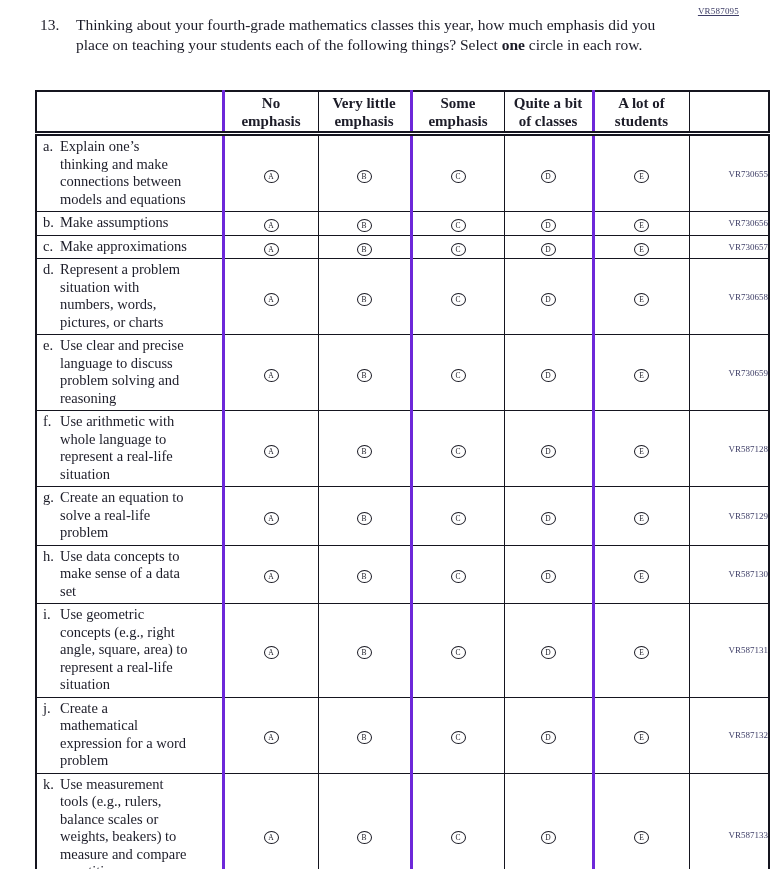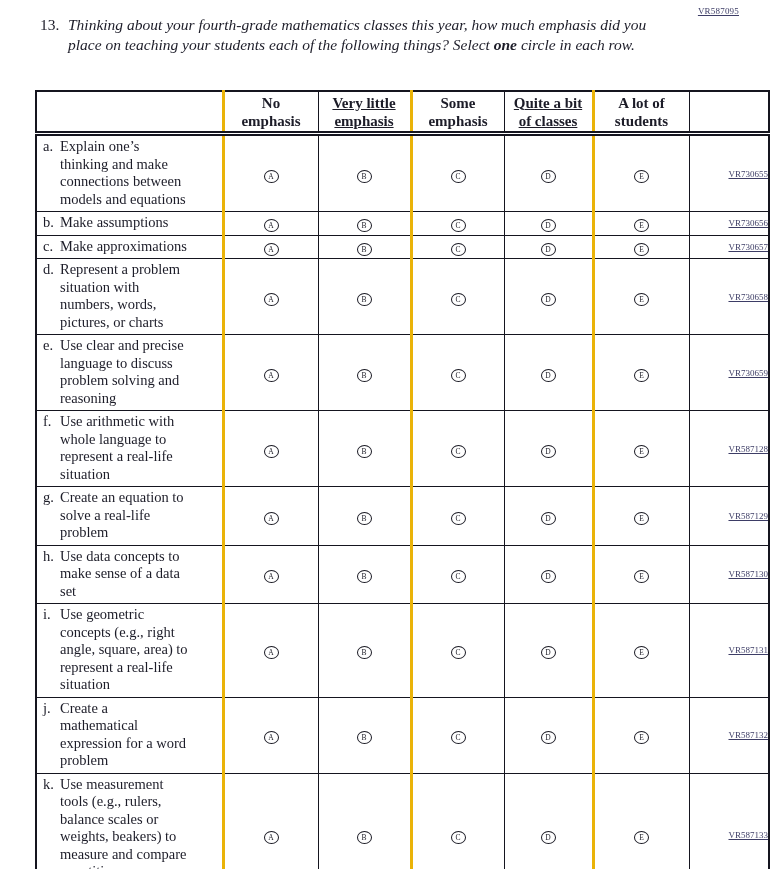--- a/index.html
+++ b/index.html
@@ -10,21 +10,21 @@
     overflow:hidden;
   }
   .form-code{
     position:absolute;top:6px;right:33px;
     font-size:9px;letter-spacing:.2px;color:#3d3d66;
     font-family:"Liberation Serif",serif;
     text-decoration:underline;
   }
   .question{position:absolute;left:40px;top:15px;width:622px;font-size:15.5px;line-height:20px;}
   .qnum{position:absolute;left:0;top:0;font-weight:normal;}
-  .qtext{margin-left:28px;font-style:italic;}
+  .qtext{margin-left:36px;}
   table.matrix{
     position:absolute;left:35px;top:90px;width:733px;
     border-collapse:collapse;table-layout:fixed;
     border:2px solid #15151f;
   }
   th,td{padding:0;margin:0;}
   thead th{
     height:39px;font-size:15px;line-height:18px;font-weight:bold;
     text-align:center;vertical-align:middle;
     border-bottom:5px double #15151f;
@@ -42,22 +42,22 @@
   td.opt{text-align:center;}
   .bubble{
     display:inline-block;width:13px;height:11px;
     border:1px solid #1a1a24;border-radius:50%;
     font-size:7.5px;line-height:11px;text-align:center;
     font-family:"Liberation Serif",serif;color:#1a1a24;
     cursor:pointer;
   }
   td.vrc{font-size:9px;color:#3d3d66;text-align:right;font-family:"Liberation Serif",serif;}
   
-  .cthick{border-left:3px solid #eab308;}
-  .cthin{border-left:1.5px solid #15151f;text-decoration:underline;}
+  .cthick{border-left:3px solid #6d28d9;}
+  .cthin{border-left:1.5px solid #15151f;}
 </style>
 </head>
 <body>
 
 <div class="form-code">VR587095</div>
 
 <div class="question">
   <span class="qnum">13.</span>
   <div class="qtext"><span>Thinking about your fourth-grade mathematics classes this year, how much emphasis did you place on teaching your students each of the following things? Select </span><b>one</b><span> circle in each row.</span></div>
 </div>

